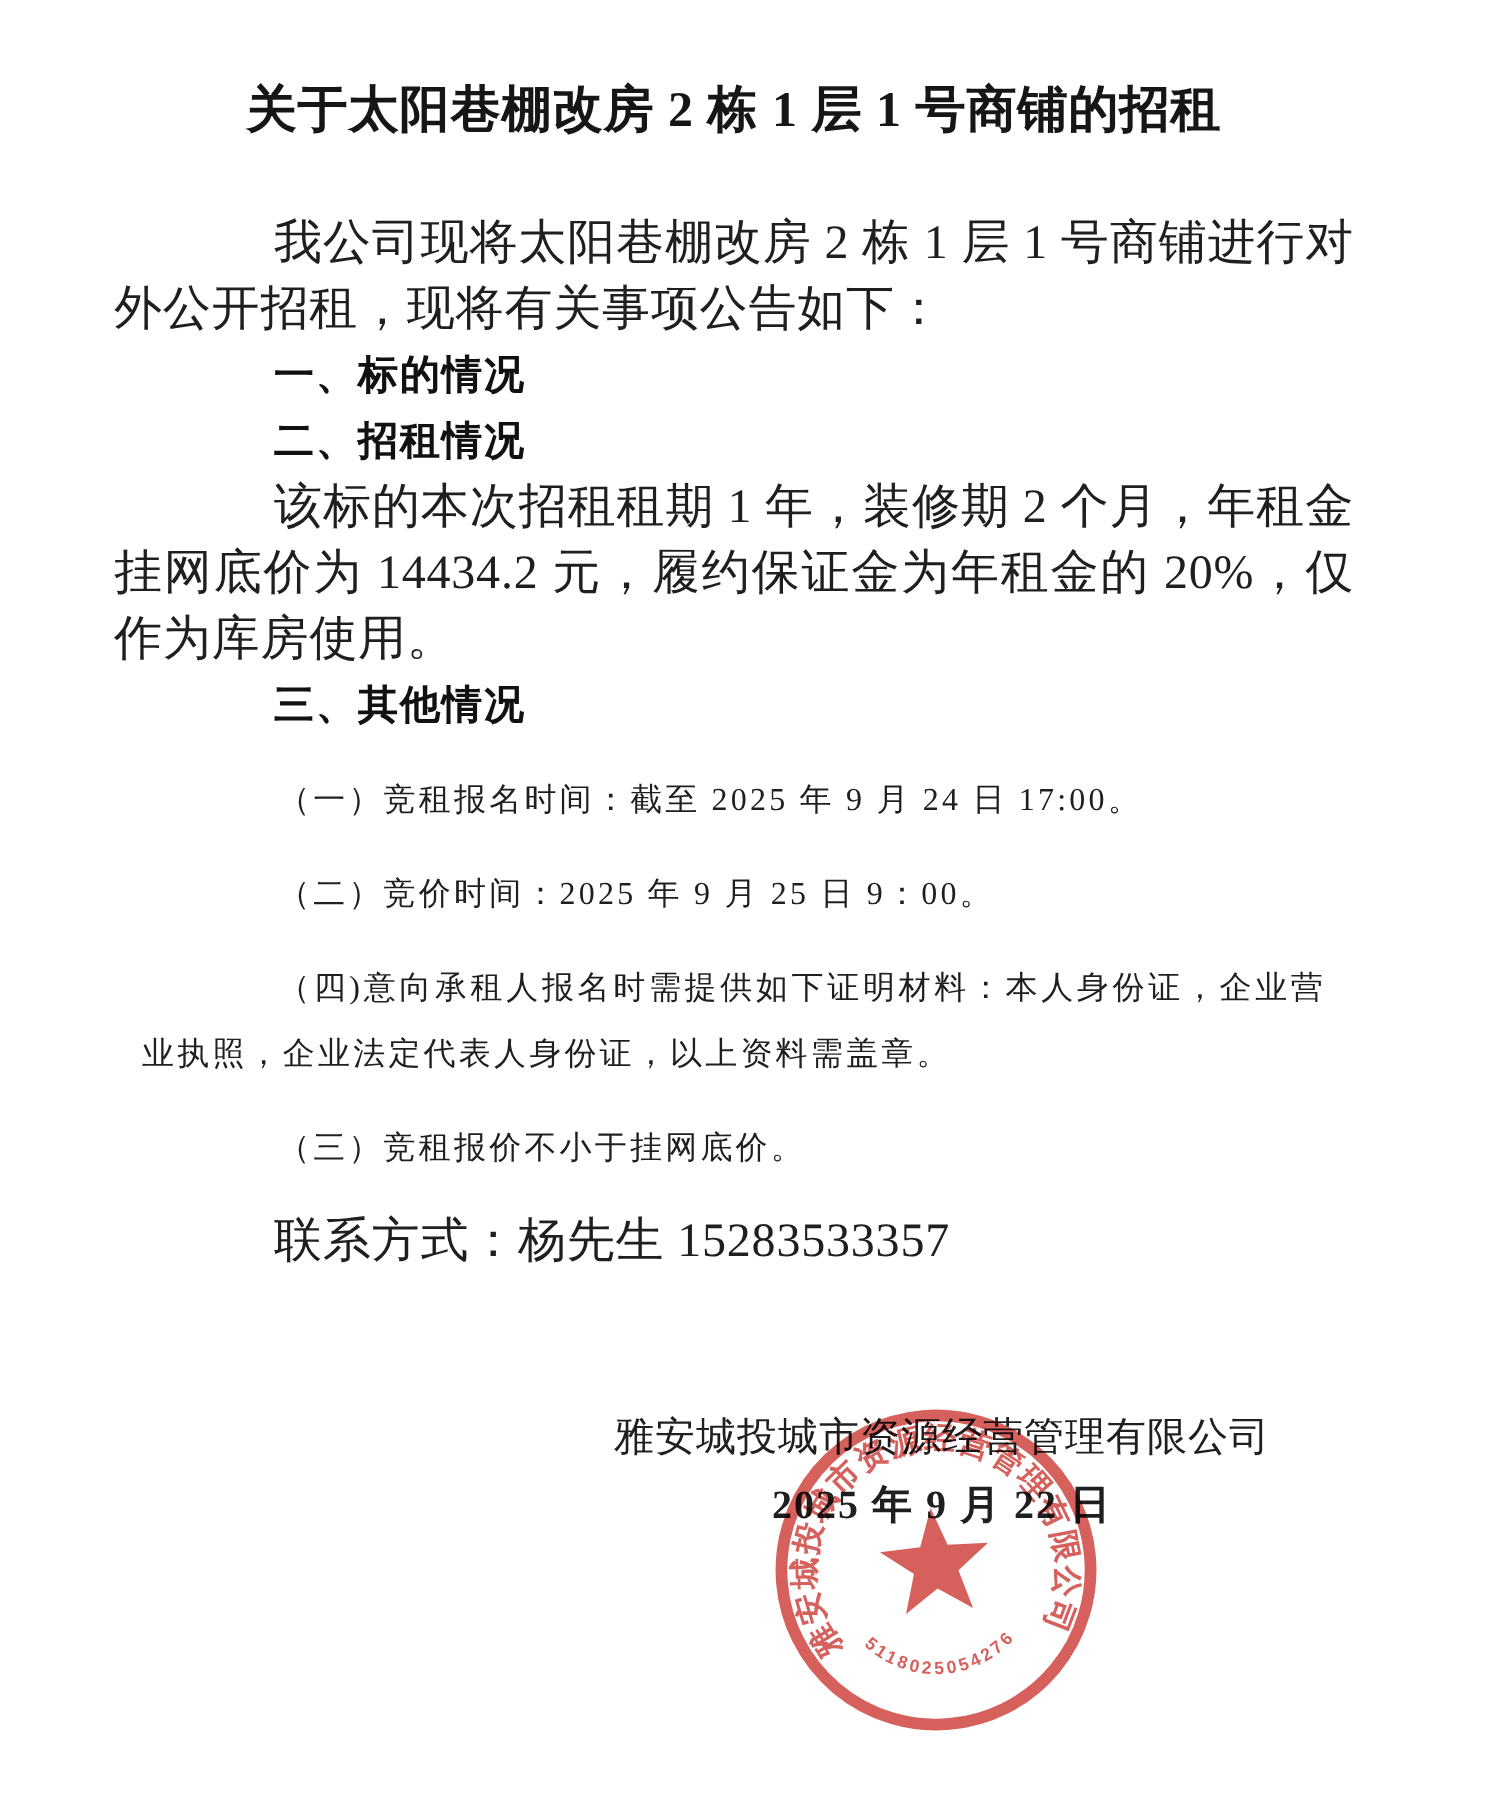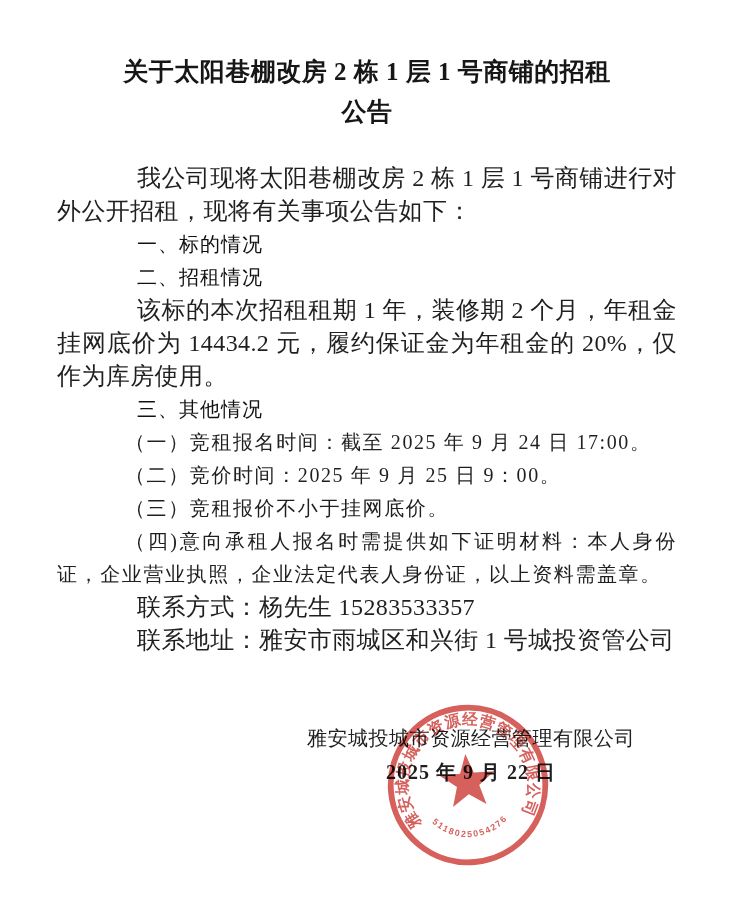--- a/index.html
+++ b/index.html
@@ -3,37 +3,37 @@
 <meta charset="utf-8">
 <style>
   html,body{margin:0;padding:0;}
   body{
     width:747px;height:909px;background:#ffffff;
     font-family:"Liberation Serif", serif;
     color:#1f1f1f;
     position:relative;overflow:hidden;
   }
   .page{position:relative;width:747px;height:909px;background:#fff;}
-  .doc{position:absolute;left:57px;top:52px;width:620px;}
+  .doc{position:absolute;left:57px;top:36px;width:620px;}
   .title{
     font-size:25px;line-height:40px;font-weight:bold;
     text-align:center;letter-spacing:0.5px;color:#161616;
   }
   .body-block{margin-top:30px;}
   .paragraph{
     margin:0;font-size:24px;line-height:33px;
     text-indent:80px;letter-spacing:0.4px;text-align:justify;
   }
   .list-item{
-    margin:0;font-size:20px;line-height:33px;
+    margin:14px;font-size:16px;line-height:33px;
     text-indent:68px;letter-spacing:1.6px;text-align:justify;
   }
   .heading{
     margin:0;font-size:20px;line-height:33px;
-    text-indent:80px;letter-spacing:1px;font-weight:normal;
+    text-indent:80px;letter-spacing:1px;font-weight:bold;
     font-family:"Liberation Sans", sans-serif;color:#111;
   }
   .signature{
     margin-top:64px;margin-right:42px;margin-left:auto;
     width:max-content;text-align:center;
   }
   .signature .company{font-size:20px;line-height:34px;letter-spacing:0.5px;}
   .signature .date{font-size:20px;line-height:35px;letter-spacing:1px;font-weight:bold;}
   .seal{
     position:absolute;left:384px;top:701px;width:168px;height:168px;
@@ -45,35 +45,33 @@
   .seal .serial{font-size:10.5px;letter-spacing:2px;font-family:"Liberation Sans",sans-serif;font-weight:bold;}
 </style>
 </head>
 <body>
 
 <div class="page">
   <div class="doc">
 
     <div class="title">
       <div>关于太阳巷棚改房 2 栋 1 层 1 号商铺的招租</div>
-      <div>公告</div>
     </div>
 
     <div class="body-block" id="doc-body">
         <p class="paragraph">我公司现将太阳巷棚改房 2 栋 1 层 1 号商铺进行对外公开招租，现将有关事项公告如下：</p>
         <p class="heading">一、标的情况</p>
         <p class="heading">二、招租情况</p>
         <p class="paragraph">该标的本次招租租期 1 年，装修期 2 个月，年租金挂网底价为 14434.2 元，履约保证金为年租金的 20%，仅作为库房使用。</p>
         <p class="heading">三、其他情况</p>
         <p class="list-item">（一）竞租报名时间：截至 2025 年 9 月 24 日 17:00。</p>
         <p class="list-item">（二）竞价时间：2025 年 9 月 25 日 9：00。</p>
+        <p class="list-item">（四)意向承租人报名时需提供如下证明材料：本人身份证，企业营业执照，企业法定代表人身份证，以上资料需盖章。</p>
         <p class="list-item">（三）竞租报价不小于挂网底价。</p>
-        <p class="list-item">（四)意向承租人报名时需提供如下证明材料：本人身份证，企业营业执照，企业法定代表人身份证，以上资料需盖章。</p>
         <p class="paragraph">联系方式：杨先生 15283533357</p>
-        <p class="paragraph">联系地址：雅安市雨城区和兴街 1 号城投资管公司</p>
       </div>
 
     <div class="signature">
       <div class="company">雅安城投城市资源经营管理有限公司</div>
       <div class="date">2025 年 9 月 22 日</div>
     </div>
   </div>
 
   <svg class="seal" viewBox="0 0 200 200" aria-hidden="true">
     <defs>

